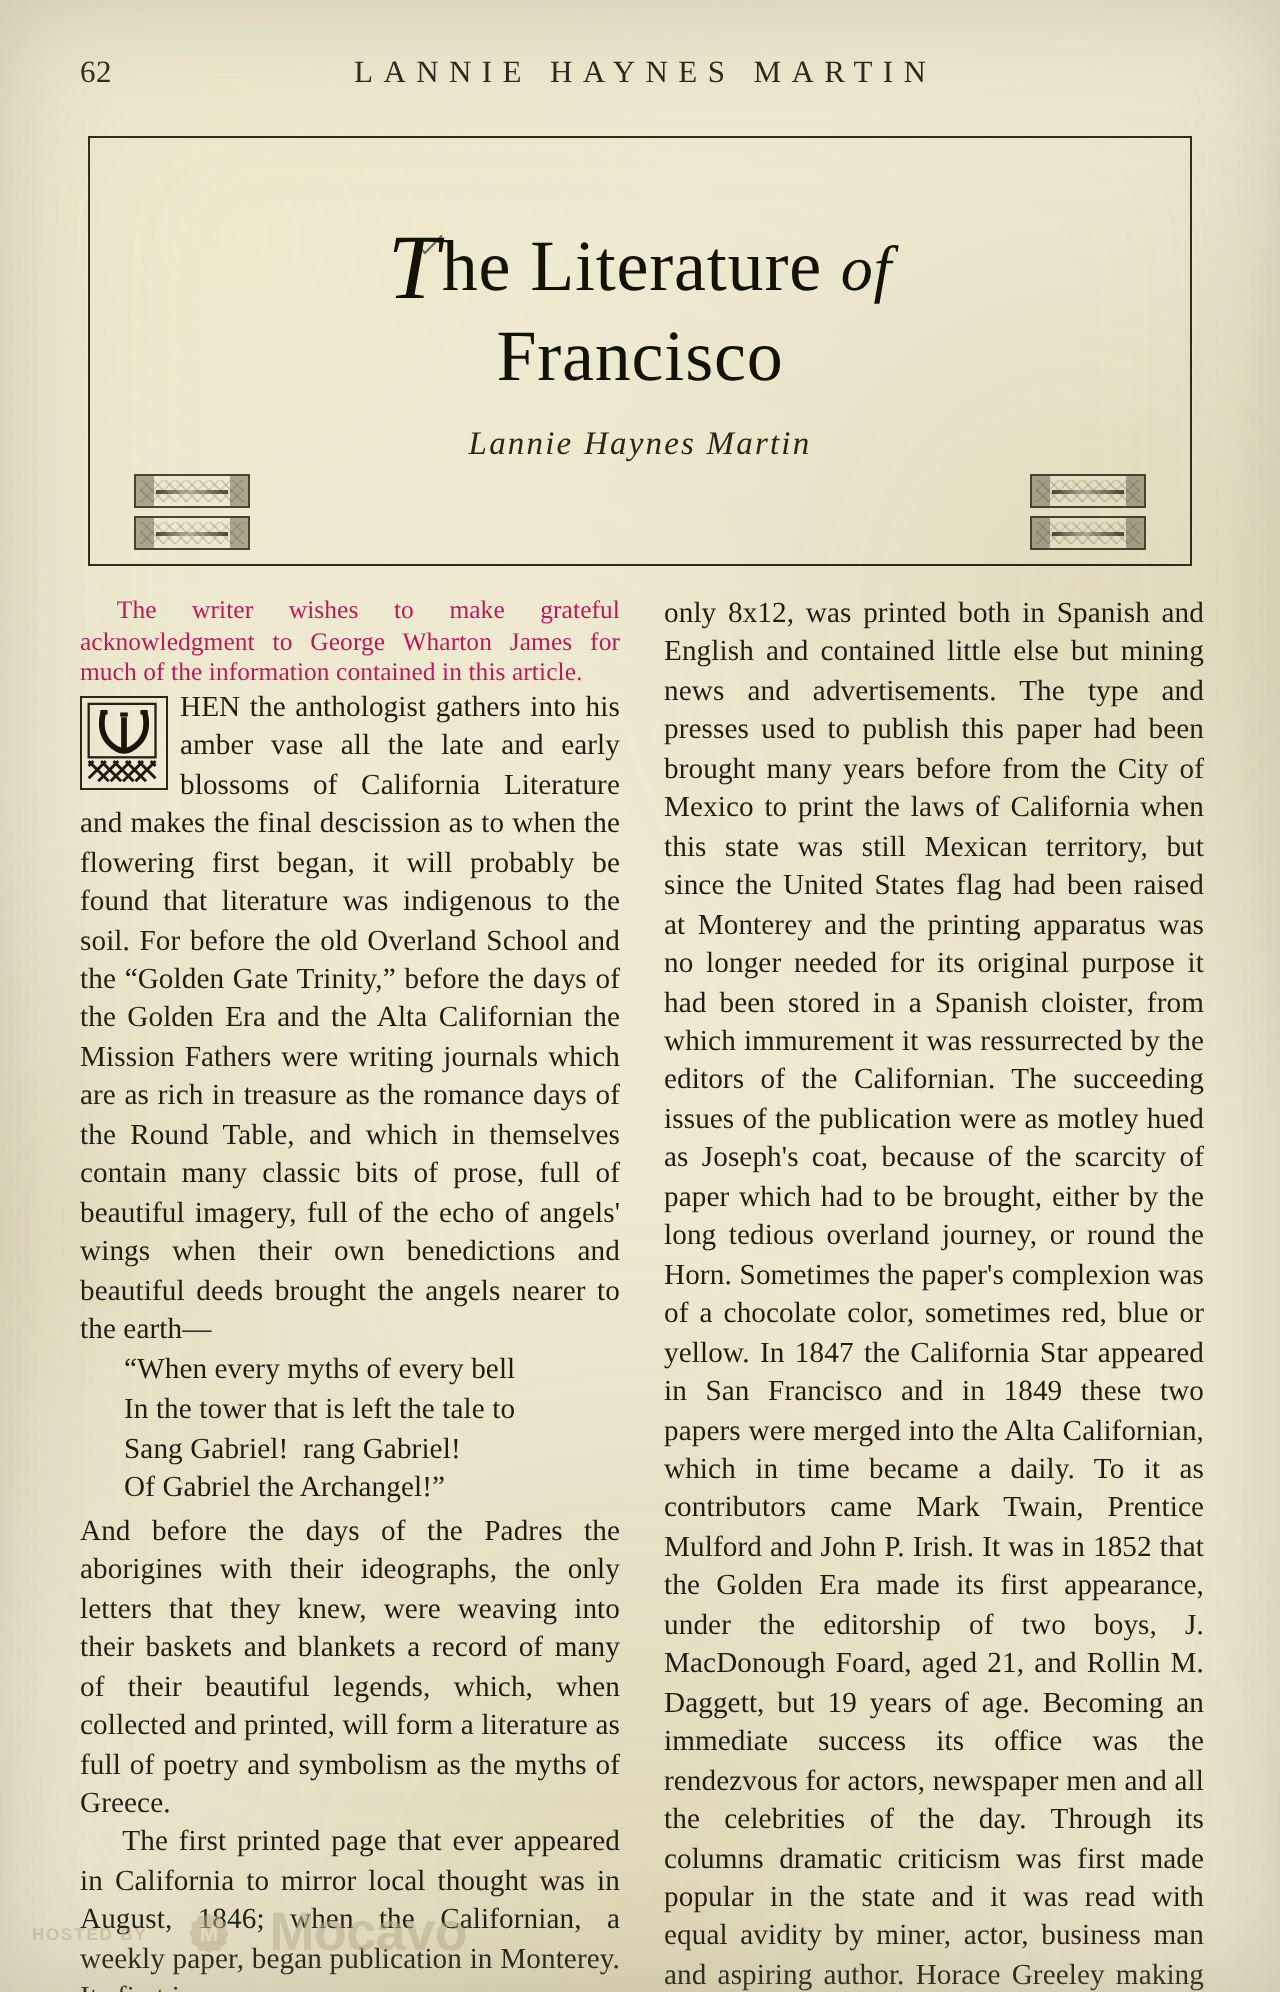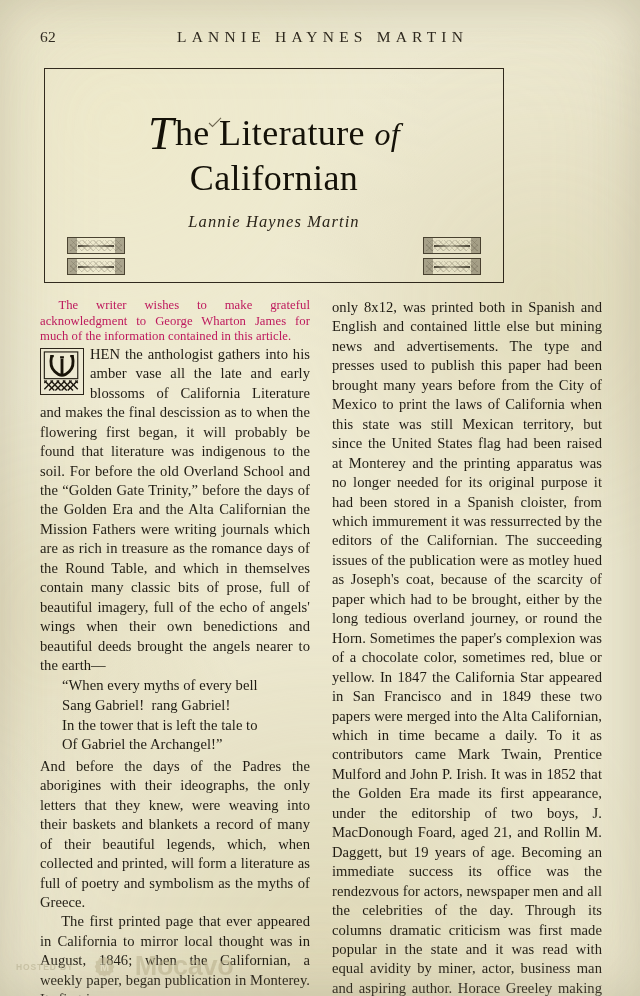--- a/index.html
+++ b/index.html
@@ -62,21 +62,21 @@
     letter-spacing: 5.2px;
     text-indent: 5.2px;
     color: #2a251c;
   }
 
   
   .title-box {
     position: absolute;
     left: 44px;
     top: 68px;
-    width: 460px;
+    width: 552px;
     height: 215px;
     border: 1.6px solid #30291d;
     box-sizing: border-box;
   }
   .title-box-inner {
     position: relative;
     width: 100%;
     height: 100%;
   }
   .article-title {
@@ -262,21 +262,21 @@
 
   <div class="title-box">
     <div class="title-box-inner">
 
       <svg class="tick-mark" viewBox="0 0 14 11">
         <path d="M1 6 L4.5 9.5 L13 0.8" fill="none" stroke="#6d6552" stroke-width="1.1"></path>
       </svg>
 
       <div class="article-title">
         <span class="title-drop">T</span><span>he Literature </span><span class="title-of">of</span>
-        <span class="line2">Californian</span>
+        <span class="line2">Francisco</span>
       </div>
 
       <div class="byline">Lannie Haynes Martin</div>
 
       <div class="ornament left">
         <div class="orn-bar"></div>
         <div class="orn-bar"></div>
       </div>
       <div class="ornament right">
         <div class="orn-bar"></div>
@@ -307,22 +307,22 @@
                 <path d="M38.5 33 L28 43.5 M32 33 L21.5 43.5 M25.5 33 L15 43.5 M19 33 L8.5 43.5 M12.5 33 L3.5 42 M6 33 L3.5 35.5"></path>
               </g>
             </g>
           </svg>
         </span>
         <p>HEN the anthologist gathers into his amber vase all the late and early blossoms of California Literature and makes the final descission as to when the flowering first began, it will probably be found that literature was indigenous to the soil. For before the old Overland School and the “Golden Gate Trinity,” before the days of the Golden Era and the Alta Californian the Mission Fathers were writing journals which are as rich in treasure as the romance days of the Round Table, and which in themselves contain many classic bits of prose, full of beautiful imagery, full of the echo of angels' wings when their own benedictions and beautiful deeds brought the angels nearer to the earth—</p>
       </div>
 
       <div class="verse">
         <div>“When every myths of every bell</div>
+        <div>In the tower that is left the tale to</div>
         <div>Sang Gabriel!  rang Gabriel!</div>
-        <div>In the tower that is left the tale to</div>
         <div>Of Gabriel the Archangel!”</div>
       </div>
 
       <p class="noindent">And before the days of the Padres the aborigines with their ideographs, the only letters that they knew, were weaving into their baskets and blankets a record of many of their beautiful legends, which, when collected and printed, will form a literature as full of poetry and symbolism as the myths of Greece.</p>
       <p>The first printed page that ever appeared in California to mirror local thought was in August, 1846; when the Californian, a weekly paper, began publication in Monterey.  Its first issue,</p>
     </div>
 
     <div class="col">
       <p class="noindent">only 8x12, was printed both in Spanish and English and contained little else but mining news and advertisements. The type and presses used to publish this paper had been brought many years before from the City of Mexico to print the laws of California when this state was still Mexican territory, but since the United States flag had been raised at Monterey and the printing apparatus was no longer needed for its original purpose it had been stored in a Spanish cloister, from which immurement it was ressurrected by the editors of the Californian.  The succeeding issues of the publication were as motley hued as Joseph's coat, because of the scarcity of paper which had to be brought, either by the long tedious overland journey, or round the Horn.  Sometimes the paper's complexion was of a chocolate color, sometimes red, blue or yellow. In 1847 the California Star appeared in San Francisco and in 1849 these two papers were merged into the Alta Californian, which in time became a daily. To it as contributors came Mark Twain, Prentice Mulford and John P. Irish. It was in 1852 that the Golden Era made its first appearance, under the editorship of two boys, J. MacDonough Foard, aged 21, and Rollin M. Daggett, but 19 years of age.  Becoming an immediate success its office was the rendezvous for actors, newspaper men and all the celebrities of the day.  Through its columns dramatic criticism was first made popular in the state and it was read with equal avidity by miner, actor, business man and aspiring author.  Horace Greeley making a visit to the coast</p>
     </div>

